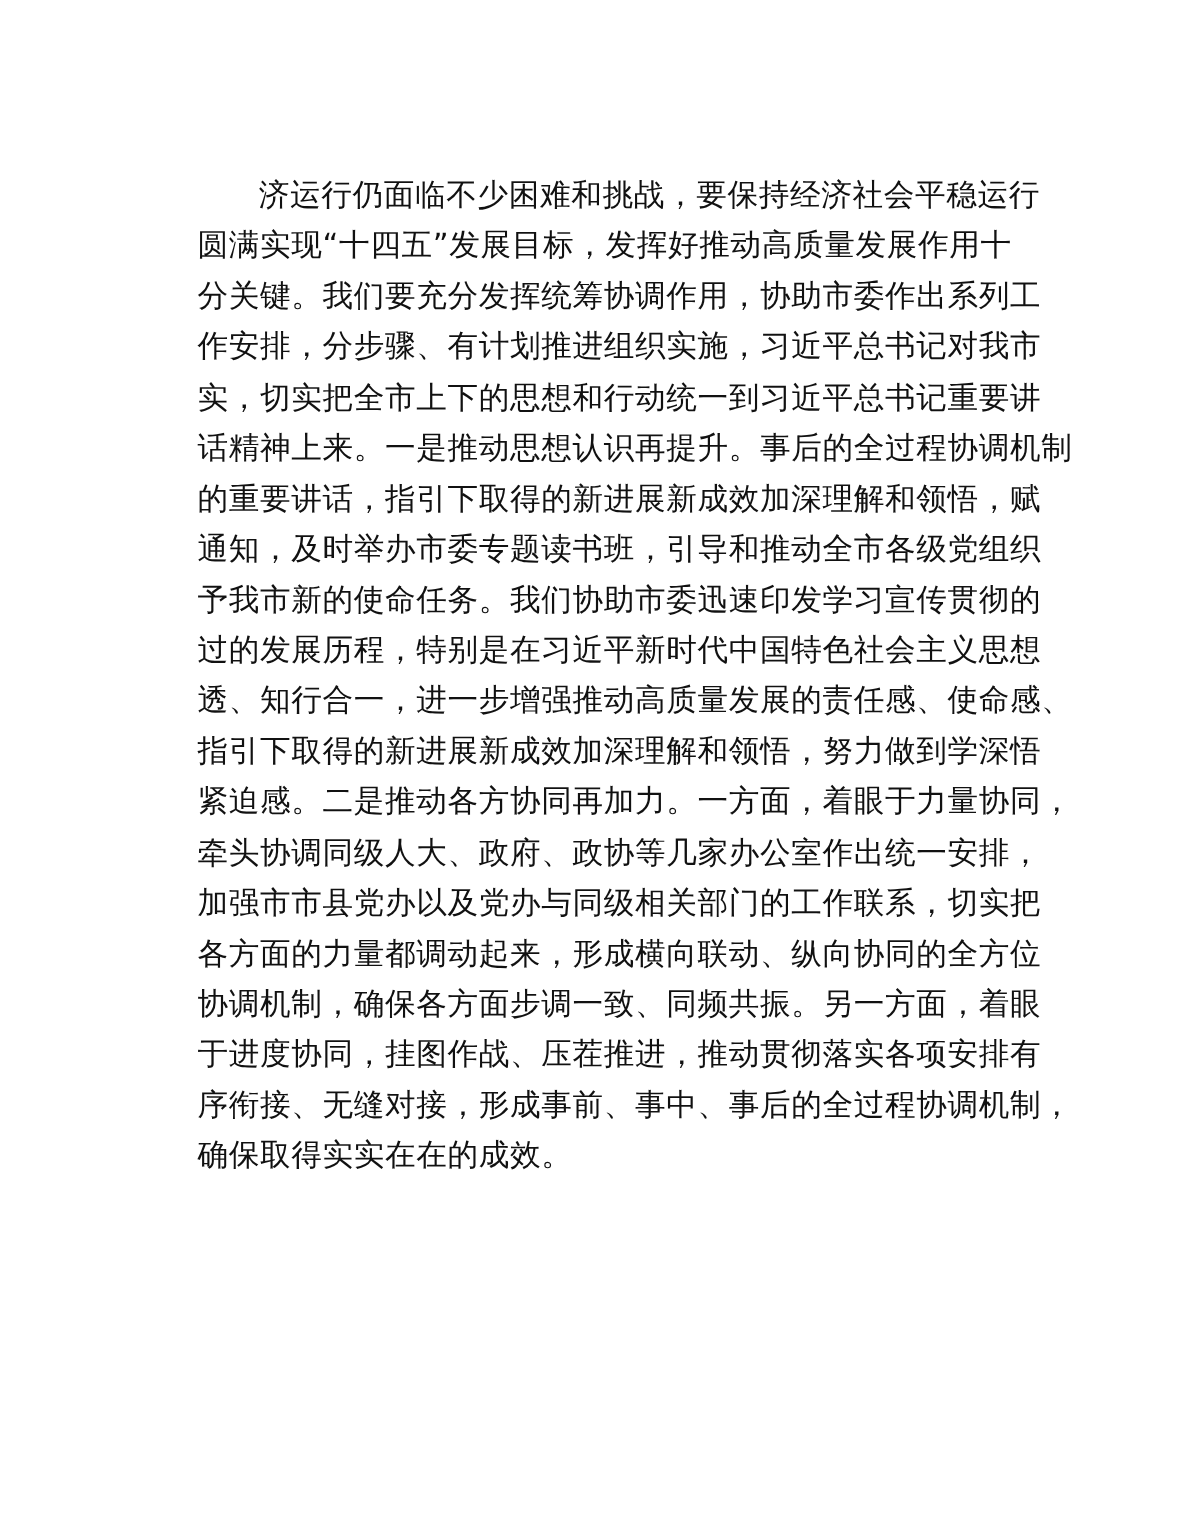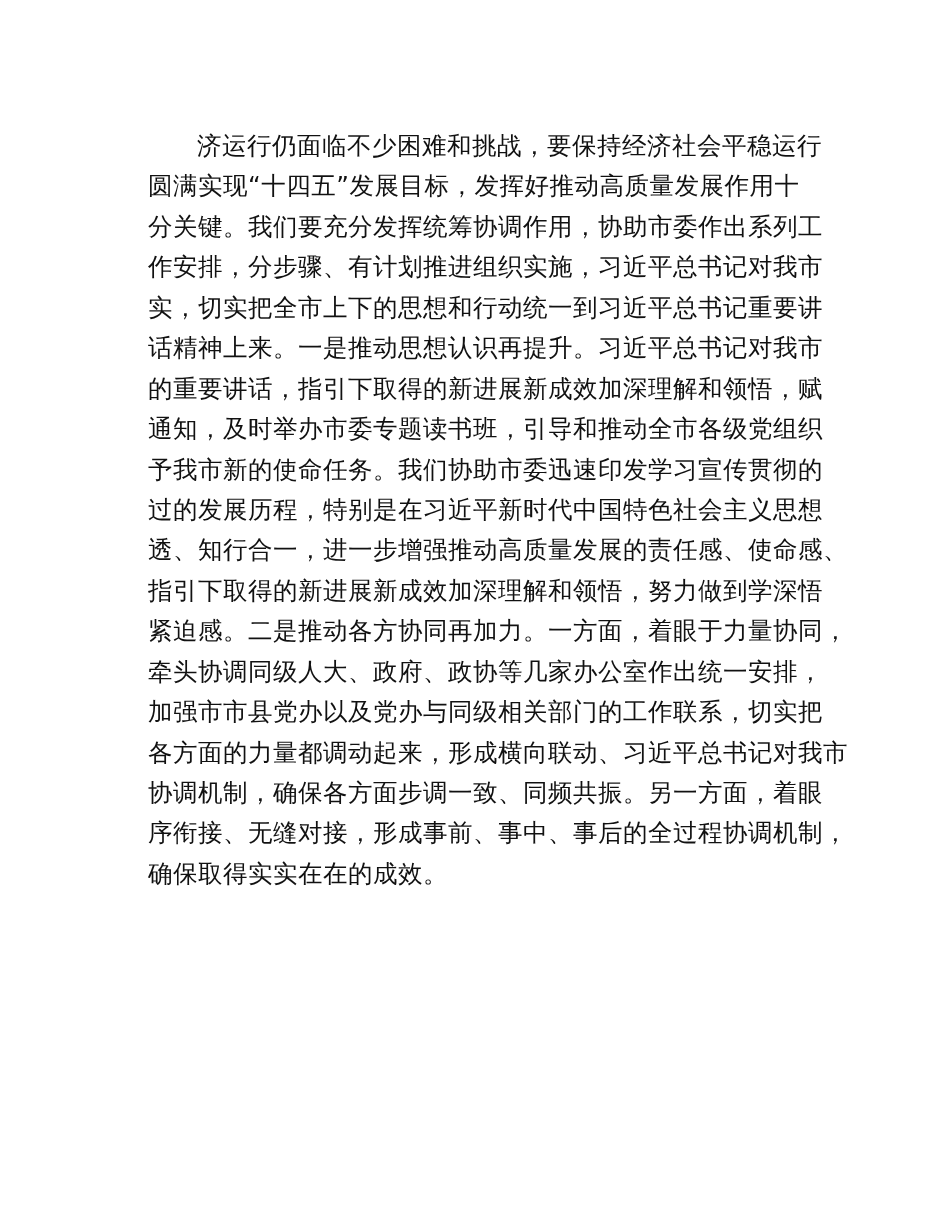--- a/index.html
+++ b/index.html
@@ -22,21 +22,21 @@
       background: #ffffff;
     }
     .body-text {
       position: absolute;
       left: 142px;
       top: 120px;
       width: 700px;
       font-family: "DejaVu Sans", "Liberation Sans", sans-serif;
       font-size: 24.5px;
       color: #111111;
-      margin: 6px;
+      margin: 16px;
     }
     .line {
       display: block;
       height: 40.45px;
       line-height: 40.45px;
       white-space: nowrap;
       letter-spacing: 0.5px;
     }
     .line.indent {
       padding-left: 49px;
@@ -45,28 +45,29 @@
 </head>
 <body>
 
 <div class="page">
   <div class="body-text">
     <span class="line indent">济运行仍面临不少困难和挑战，要保持经济社会平稳运行</span>
     <span class="line">圆满实现“十四五”发展目标，发挥好推动高质量发展作用十</span>
     <span class="line">分关键。我们要充分发挥统筹协调作用，协助市委作出系列工</span>
     <span class="line">作安排，分步骤、有计划推进组织实施，习近平总书记对我市</span>
     <span class="line">实，切实把全市上下的思想和行动统一到习近平总书记重要讲</span>
-    <span class="line">话精神上来。一是推动思想认识再提升。习近平总书记对我市</span>
+    <span class="line">话精神上来。一是推动思想认识再提升。事后的全过程协调机制</span>
     <span class="line">的重要讲话，指引下取得的新进展新成效加深理解和领悟，赋</span>
     <span class="line">通知，及时举办市委专题读书班，引导和推动全市各级党组织</span>
     <span class="line">予我市新的使命任务。我们协助市委迅速印发学习宣传贯彻的</span>
     <span class="line">过的发展历程，特别是在习近平新时代中国特色社会主义思想</span>
     <span class="line">透、知行合一，进一步增强推动高质量发展的责任感、使命感、</span>
     <span class="line">指引下取得的新进展新成效加深理解和领悟，努力做到学深悟</span>
     <span class="line">紧迫感。二是推动各方协同再加力。一方面，着眼于力量协同，</span>
     <span class="line">牵头协调同级人大、政府、政协等几家办公室作出统一安排，</span>
     <span class="line">加强市市县党办以及党办与同级相关部门的工作联系，切实把</span>
-    <span class="line">各方面的力量都调动起来，形成横向联动、习近平总书记对我市</span>
+    <span class="line">各方面的力量都调动起来，形成横向联动、纵向协同的全方位</span>
     <span class="line">协调机制，确保各方面步调一致、同频共振。另一方面，着眼</span>
+    <span class="line">于进度协同，挂图作战、压茬推进，推动贯彻落实各项安排有</span>
     <span class="line">序衔接、无缝对接，形成事前、事中、事后的全过程协调机制，</span>
     <span class="line">确保取得实实在在的成效。</span>
   </div>
 </div>
 
 </body></html>

